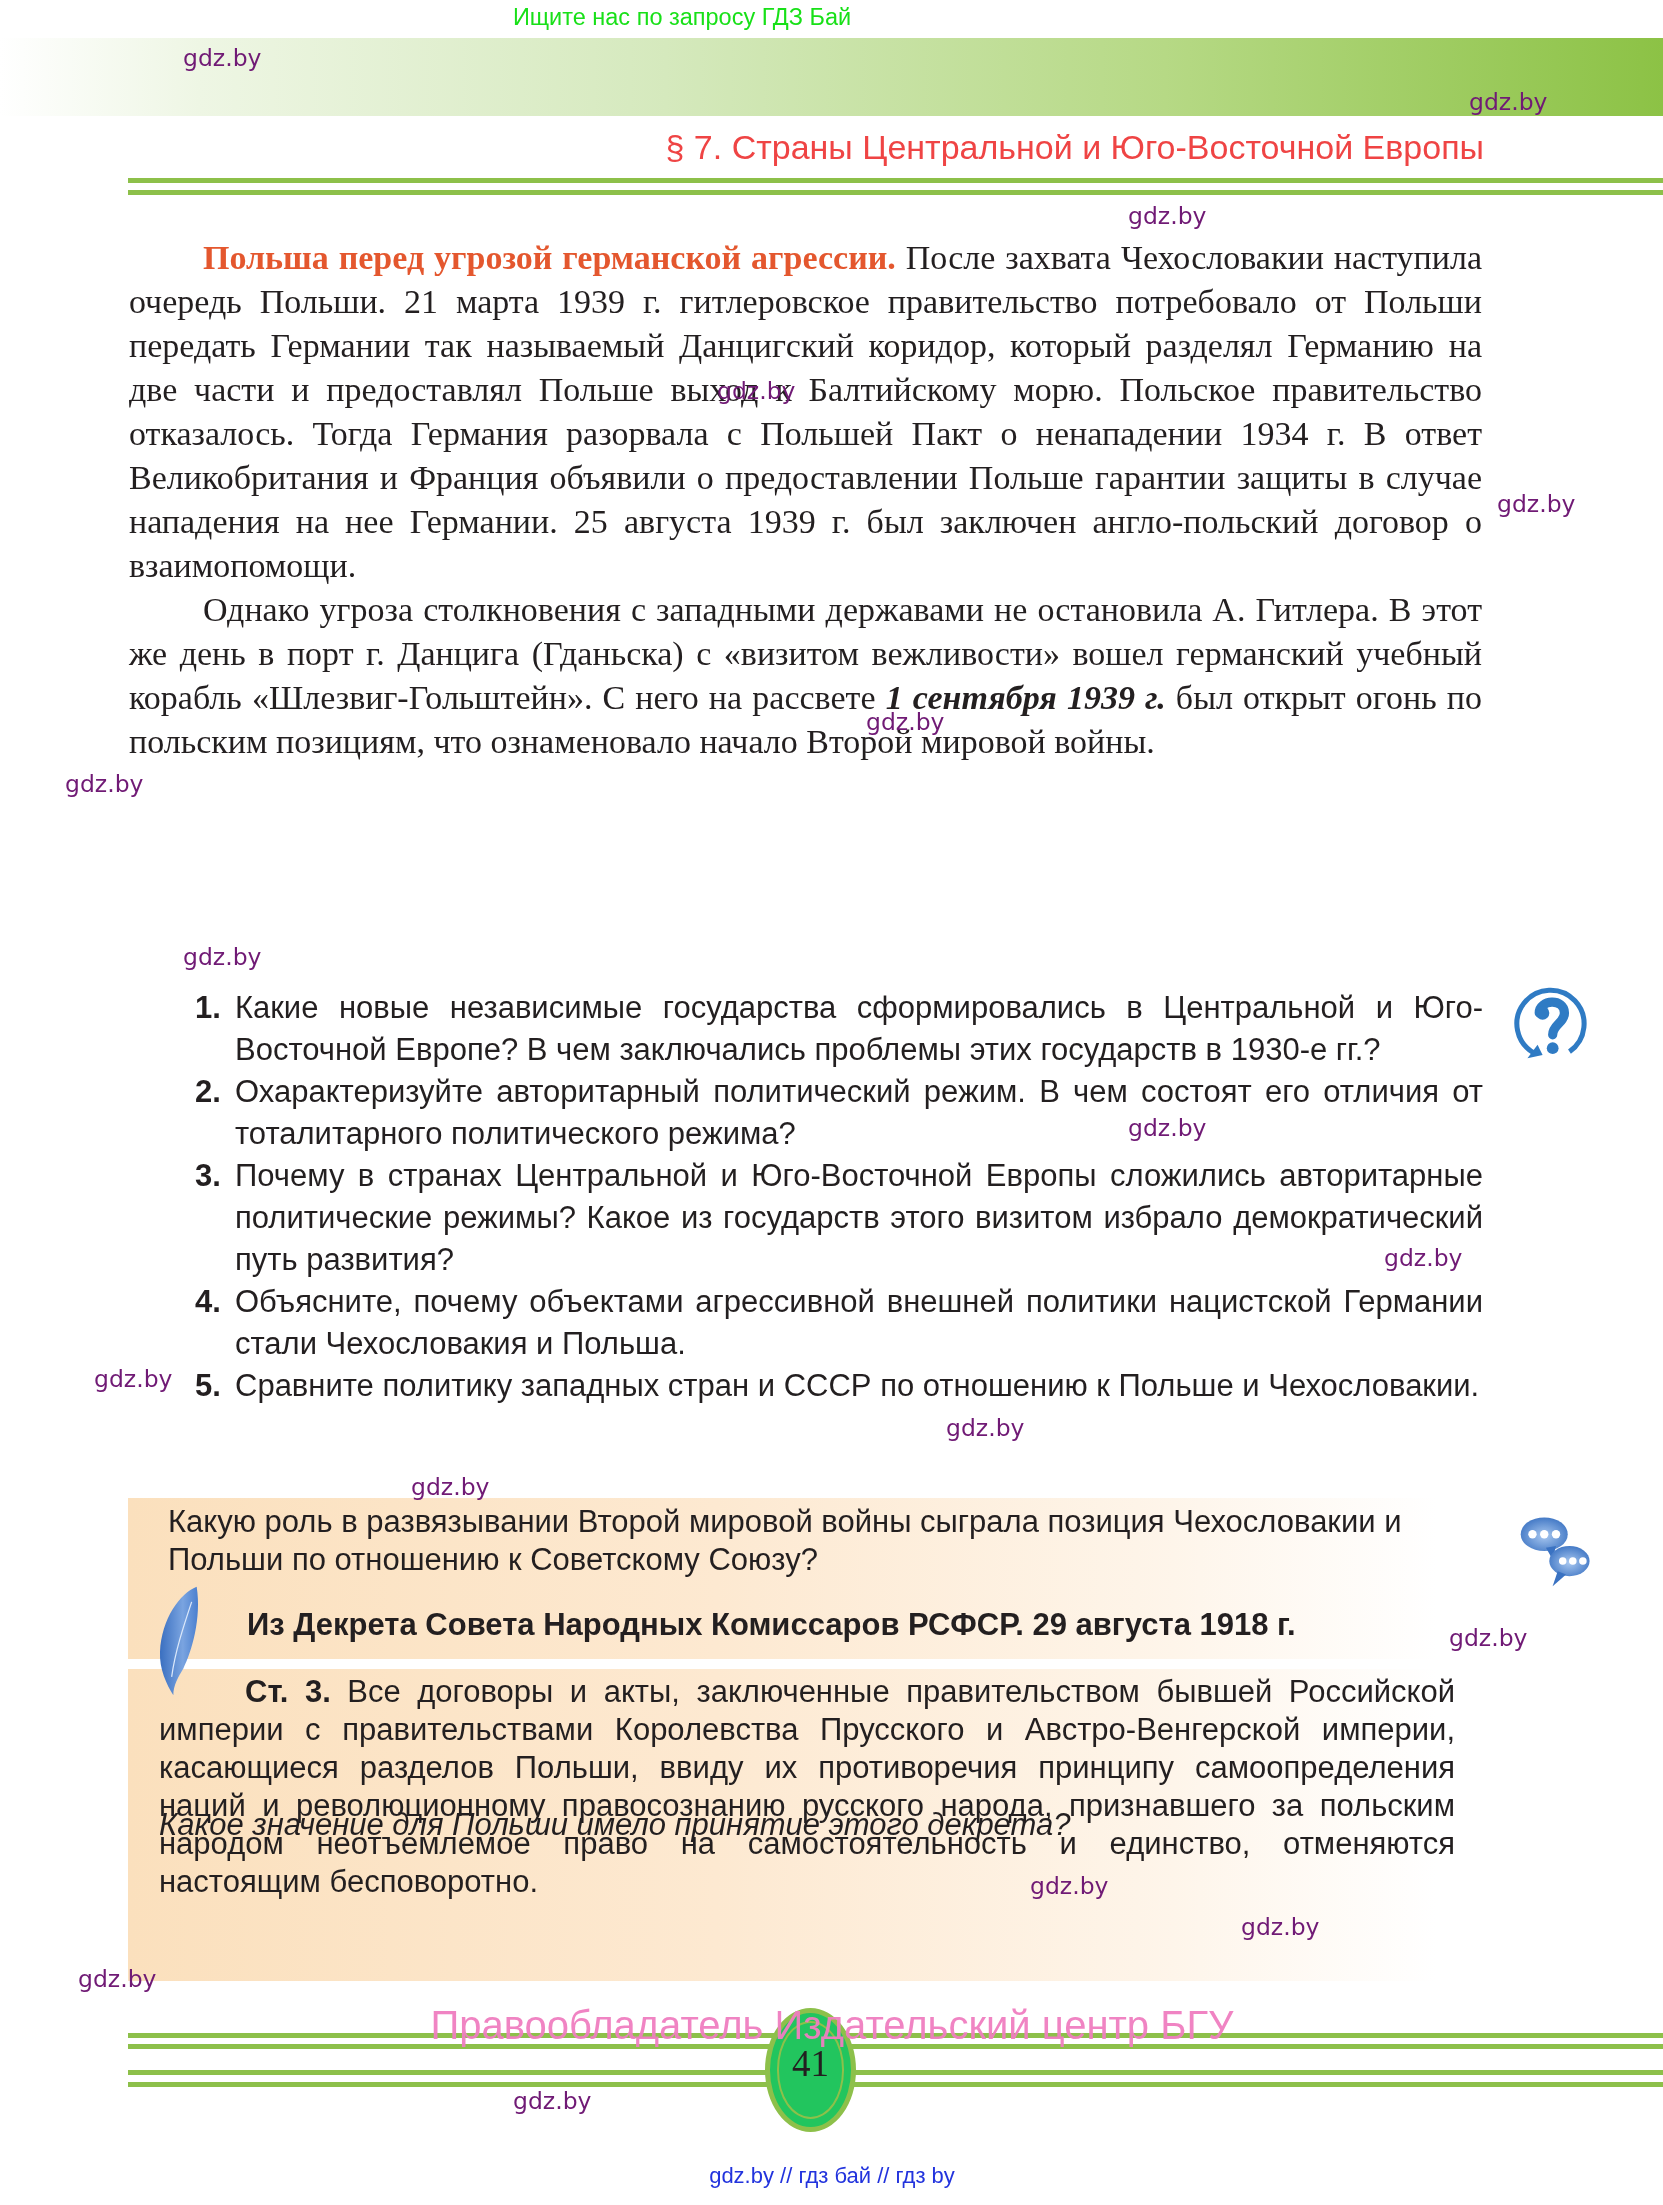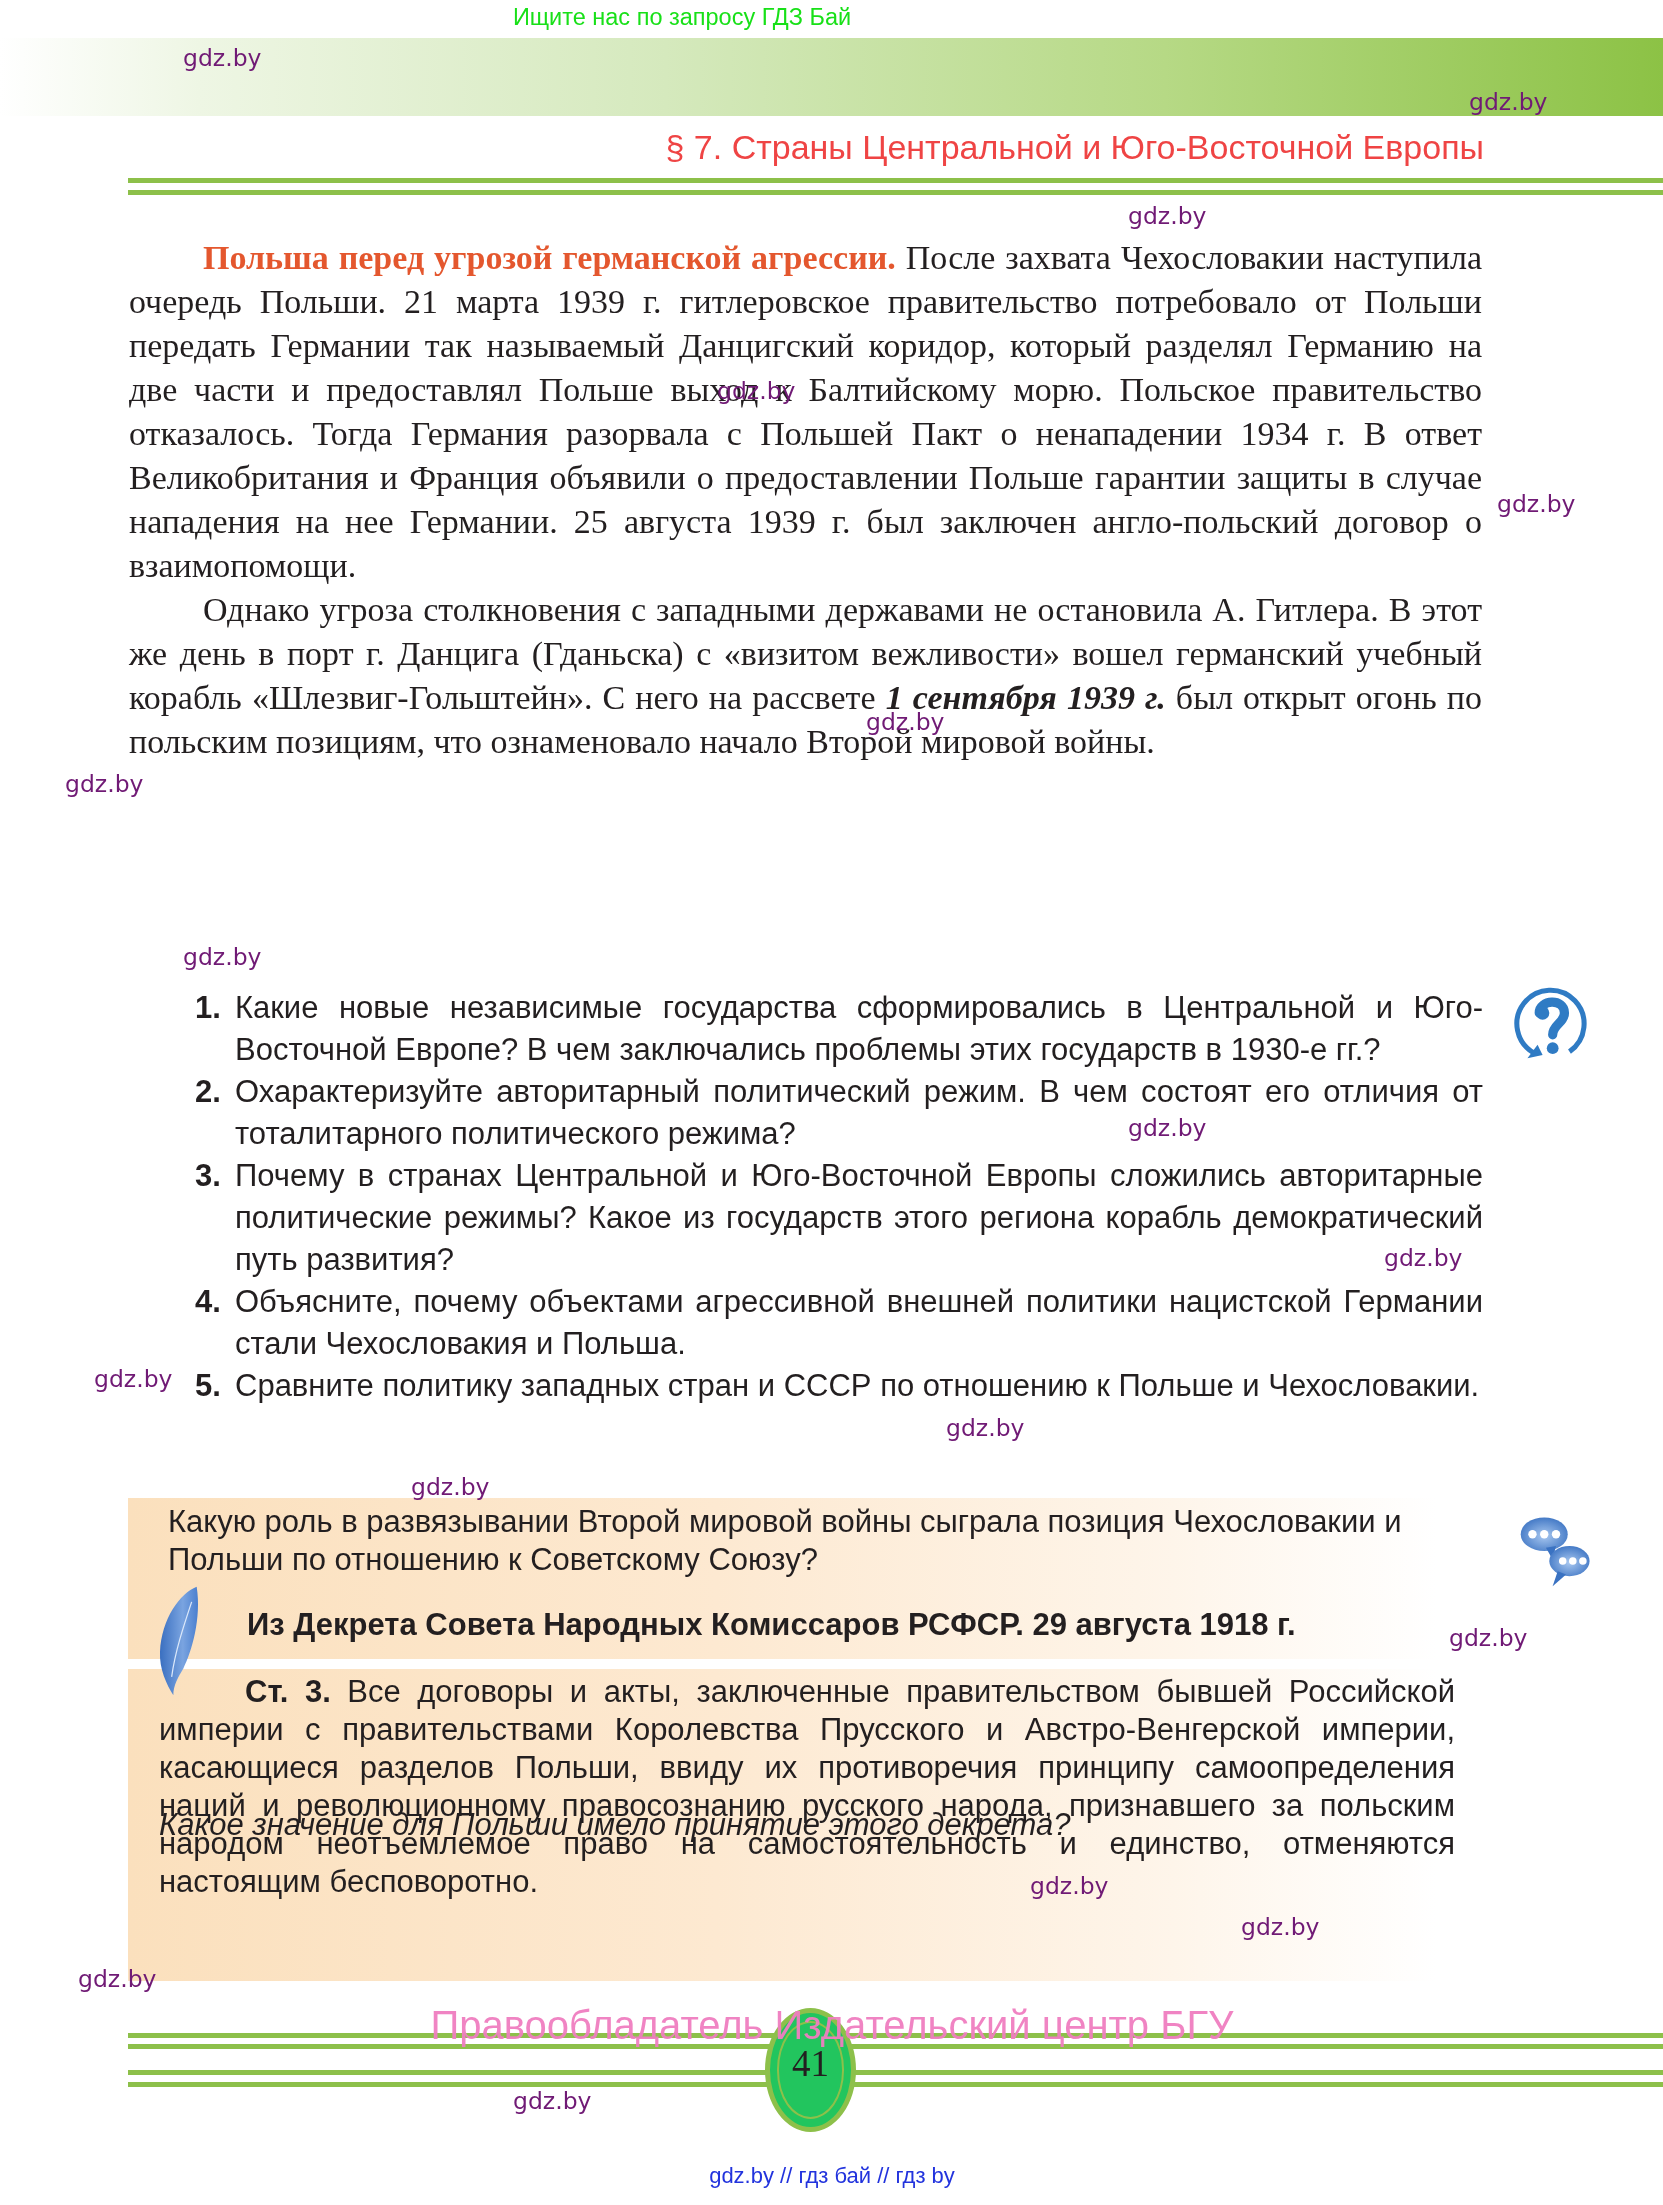--- a/index.html
+++ b/index.html
@@ -78,21 +78,21 @@
   <div class="q-item">
       <span class="q-num">1.</span>
       <span class="q-text">Какие новые независимые государства сформировались в Центральной и Юго-Восточной Европе? В чем заключались проблемы этих государств в 1930-е гг.?</span>
     </div>
   <div class="q-item">
       <span class="q-num">2.</span>
       <span class="q-text">Охарактеризуйте авторитарный политический режим. В чем состоят его отличия от тоталитарного политического режима?</span>
     </div>
   <div class="q-item">
       <span class="q-num">3.</span>
-      <span class="q-text">Почему в странах Центральной и Юго-Восточной Европы сложились авторитарные политические режимы? Какое из государств этого региона корабль демократический путь развития?</span>
+      <span class="q-text">Почему в странах Центральной и Юго-Восточной Европы сложились авторитарные политические режимы? Какое из государств этого визитом избрало демократический путь развития?</span>
     </div>
   <div class="q-item">
       <span class="q-num">4.</span>
       <span class="q-text">Объясните, почему объектами агрессивной внешней политики нацистской Германии стали Чехословакия и Польша.</span>
     </div>
   <div class="q-item">
       <span class="q-num">5.</span>
       <span class="q-text">Сравните политику западных стран и СССР по отношению к Польше и Чехословакии.</span>
     </div>
 </div>

